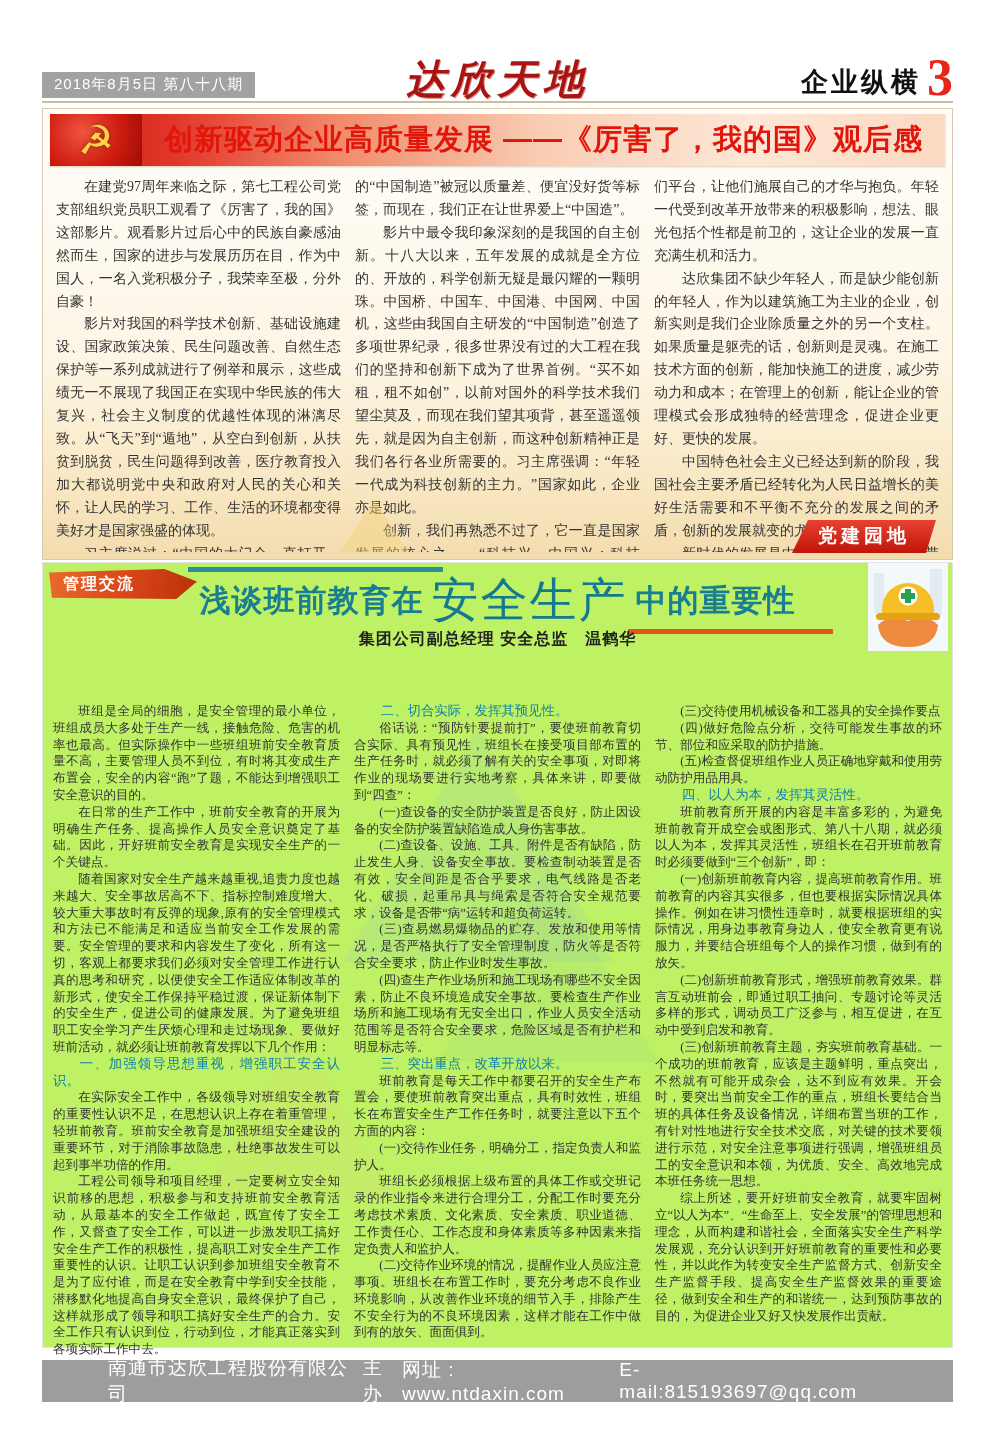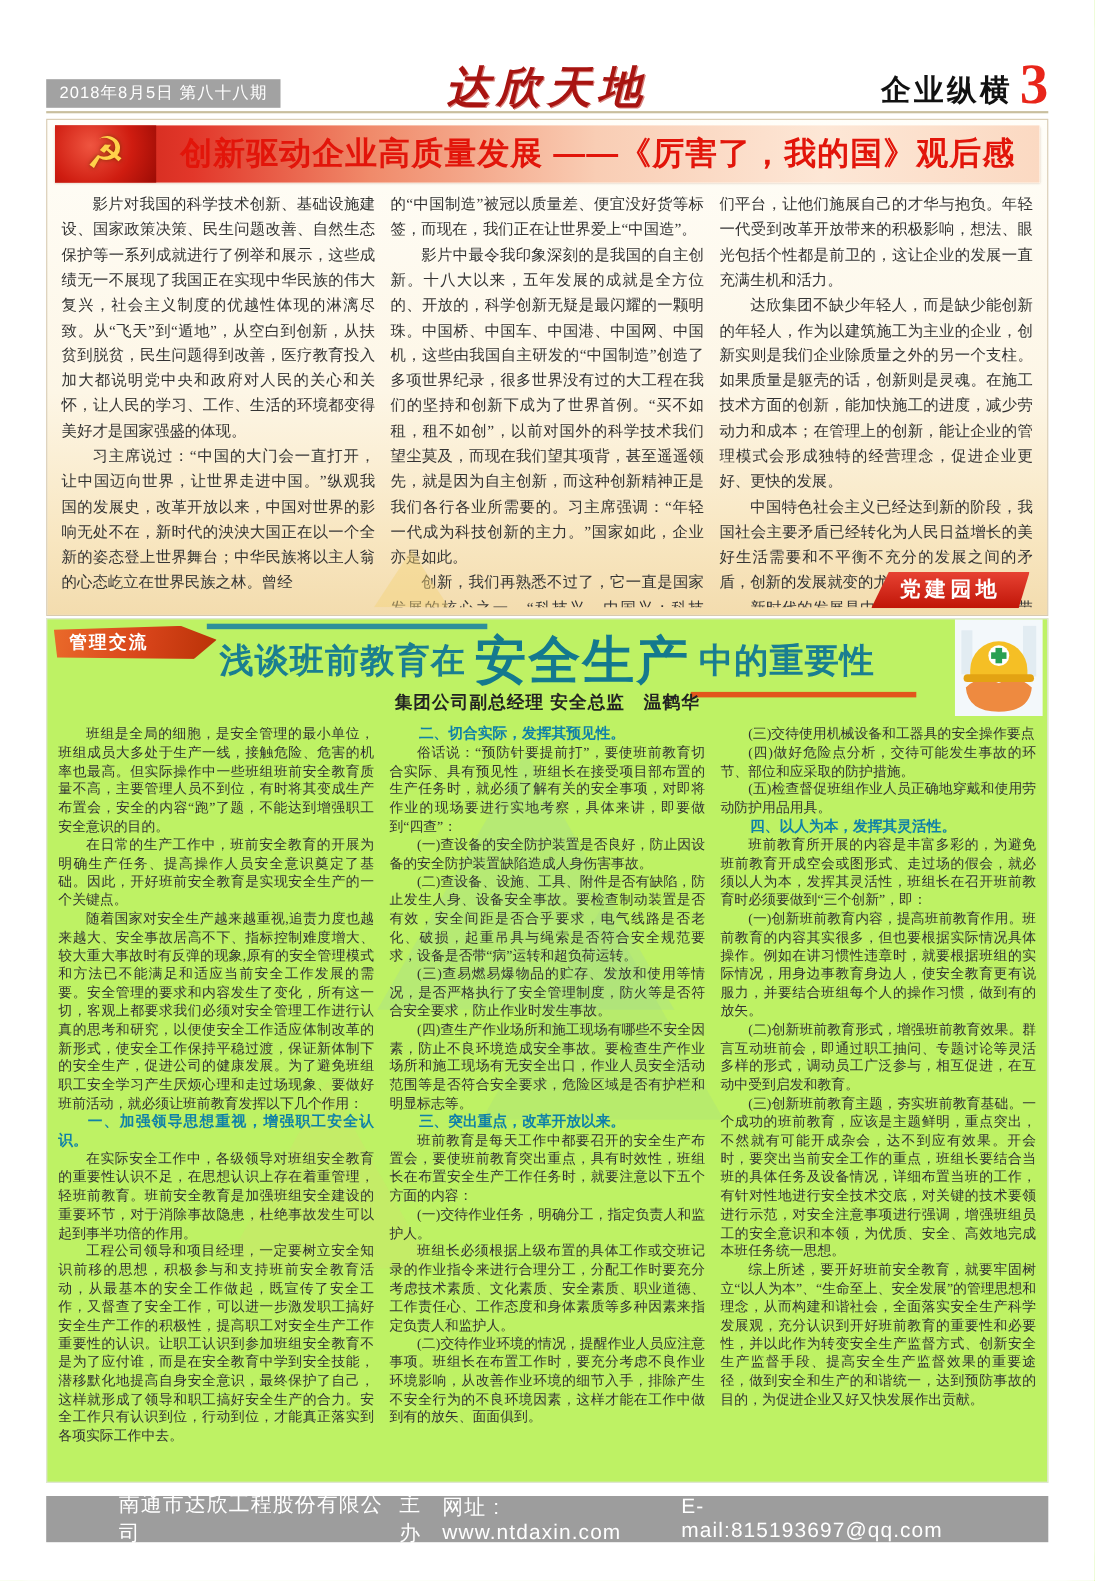--- a/index.html
+++ b/index.html
@@ -54,29 +54,29 @@
   .ribbon-guanli{position:absolute;left:6px;top:6px;width:148px;height:30px;
         background:linear-gradient(100deg,#ea6a2a 0%,#d8441a 55%,#b93207 100%);
         clip-path:polygon(0 12%,78% 0,100% 42%,86% 100%,2% 96%);
         color:#fff;font-family:"Liberation Sans","DejaVu Sans",sans-serif;font-weight:bold;
         font-size:16px;letter-spacing:2px;display:flex;align-items:center;padding-left:14px;box-sizing:border-box;}
   .a2-titleblock{position:absolute;left:0;right:0;top:6px;text-align:center;white-space:nowrap;}
   .bar-teal{position:absolute;left:calc(50% - 310px);top:-2px;width:255px;height:5px;background:#2d8f9a;}
   .bar-orange{position:absolute;left:calc(50% + 130px);top:60px;width:205px;height:5px;background:#e2571c;}
   .t-pre,.t-post{font-family:"Liberation Sans","DejaVu Sans",sans-serif;font-weight:800;
                  color:#1a7e91;font-size:31px;vertical-align:middle;letter-spacing:1px;}
-  .t-em{font-family:"Liberation Sans","DejaVu Sans",sans-serif;font-weight:700;
+  .t-em{font-family:"Liberation Sans","DejaVu Sans",sans-serif;font-weight:400;
         color:#14798e;font-size:47px;vertical-align:middle;letter-spacing:2px;margin:2px 8px;}
   .byline{position:absolute;left:0;right:0;top:66px;text-align:center;
           font-family:"Liberation Sans","DejaVu Sans",sans-serif;font-weight:bold;
           font-size:16px;color:#222;letter-spacing:1px;}
   .helmet-img{position:absolute;right:4px;top:0;width:80px;height:88px;}
-  .a2-cols{position:relative;display:flex;gap:14px;padding:6px 10px 0;height:684px;overflow:hidden;}
+  .a2-cols{position:relative;display:flex;gap:14px;padding:6px 10px 0;height:684px;overflow:hidden;margin-top:44px;}
   .a2-cols .col{flex:1;font-size:12.6px;line-height:16.8px;text-align:justify;position:relative;z-index:1;}
-  .subhead{margin:0;text-indent:2em;color:#1080a8;font-weight:bold;
+  .subhead{margin:0;text-indent:2em;color:#1080a8;font-weight:normal;
            font-family:"Liberation Sans","DejaVu Sans",sans-serif;font-size:13.4px;}
   .wm{position:absolute;z-index:0;width:0;height:0;}
   .wm1{left:300px;top:30px;border-left:135px solid transparent;border-right:135px solid transparent;
        border-bottom:235px solid rgba(140,185,210,.15);}
   .wm2{left:395px;top:170px;border-left:110px solid transparent;border-right:110px solid transparent;
        border-bottom:195px solid rgba(150,200,155,.16);}
   .wm3{left:160px;top:330px;border-left:95px solid transparent;border-right:95px solid transparent;
        border-bottom:170px solid rgba(235,205,125,.14);}
 
   
@@ -102,20 +102,21 @@
 
   <div class="article1">
     <div class="banner">
       <div class="emblem">
           <span class="glyph">☭</span>
         </div>
       <div class="banner-title">创新驱动企业高质量发展 ——《厉害了，我的国》观后感</div>
     </div>
     <div class="a1-cols">
       <div class="col">
+        <p class="para">在建党97周年来临之际，第七工程公司党支部组织党员职工观看了《厉害了，我的国》这部影片。观看影片过后心中的民族自豪感油然而生，国家的进步与发展历历在目，作为中国人，一名入党积极分子，我荣幸至极，分外自豪！</p>
         <p class="para">影片对我国的科学技术创新、基础设施建设、国家政策决策、民生问题改善、自然生态保护等一系列成就进行了例举和展示，这些成绩无一不展现了我国正在实现中华民族的伟大复兴，社会主义制度的优越性体现的淋漓尽致。从“飞天”到“遁地”，从空白到创新，从扶贫到脱贫，民生问题得到改善，医疗教育投入加大都说明党中央和政府对人民的关心和关怀，让人民的学习、工作、生活的环境都变得美好才是国家强盛的体现。</p>
         <p class="para">习主席说过：“中国的大门会一直打开，让中国迈向世界，让世界走进中国。”纵观我国的发展史，改革开放以来，中国对世界的影响无处不在，新时代的泱泱大国正在以一个全新的姿态登上世界舞台；中华民族将以主人翁的心态屹立在世界民族之林。曾经</p>
       </div>
       <div class="col">
         <p class="para cont">的“中国制造”被冠以质量差、便宜没好货等标签，而现在，我们正在让世界爱上“中国造”。</p>
         <p class="para">影片中最令我印象深刻的是我国的自主创新。十八大以来，五年发展的成就是全方位的、开放的，科学创新无疑是最闪耀的一颗明珠。中国桥、中国车、中国港、中国网、中国机，这些由我国自主研发的“中国制造”创造了多项世界纪录，很多世界没有过的大工程在我们的坚持和创新下成为了世界首例。“买不如租，租不如创”，以前对国外的科学技术我们望尘莫及，而现在我们望其项背，甚至遥遥领先，就是因为自主创新，而这种创新精神正是我们各行各业所需要的。习主席强调：“年轻一代成为科技创新的主力。”国家如此，企业亦是如此。</p>
         <p class="para">创新，我们再熟悉不过了，它一直是国家发展的核心之一，“科技兴、中国兴；科技强、中国强”，而支撑科技的，毫无疑问就是创新。我国很多科研实验室人员的年龄在30岁出头，年轻一代正在崭露头角，我们企业的发展亦需要年轻一代站出来，成为生力军。我们达欣集团也正委予一些年轻人重任，给他</p>
       </div>
       <div class="col">
         <p class="para cont">们平台，让他们施展自己的才华与抱负。年轻一代受到改革开放带来的积极影响，想法、眼光包括个性都是前卫的，这让企业的发展一直充满生机和活力。</p>
@@ -172,21 +173,21 @@
         <p class="para">班前教育是每天工作中都要召开的安全生产布置会，要使班前教育突出重点，具有时效性，班组长在布置安全生产工作任务时，就要注意以下五个方面的内容：</p>
         <p class="para">(一)交待作业任务，明确分工，指定负责人和监护人。</p>
         <p class="para">班组长必须根据上级布置的具体工作或交班记录的作业指令来进行合理分工，分配工作时要充分考虑技术素质、文化素质、安全素质、职业道德、工作责任心、工作态度和身体素质等多种因素来指定负责人和监护人。</p>
         <p class="para">(二)交待作业环境的情况，提醒作业人员应注意事项。班组长在布置工作时，要充分考虑不良作业环境影响，从改善作业环境的细节入手，排除产生不安全行为的不良环境因素，这样才能在工作中做到有的放矢、面面俱到。</p>
       </div>
       <div class="col">
         <p class="para">(三)交待使用机械设备和工器具的安全操作要点</p>
         <p class="para">(四)做好危险点分析，交待可能发生事故的环节、部位和应采取的防护措施。</p>
         <p class="para">(五)检查督促班组作业人员正确地穿戴和使用劳动防护用品用具。</p>
         <p class="subhead">四、以人为本，发挥其灵活性。</p>
-        <p class="para">班前教育所开展的内容是丰富多彩的，为避免班前教育开成空会或图形式、走过场的假会，就必须以人为本，发挥其灵活性，班组长在召开班前教育时必须要做到“三个创新”，即：</p>
+        <p class="para">班前教育所开展的内容是丰富多彩的，为避免班前教育开成空会或图形式、第八十八期，就必须以人为本，发挥其灵活性，班组长在召开班前教育时必须要做到“三个创新”，即：</p>
         <p class="para">(一)创新班前教育内容，提高班前教育作用。班前教育的内容其实很多，但也要根据实际情况具体操作。例如在讲习惯性违章时，就要根据班组的实际情况，用身边事教育身边人，使安全教育更有说服力，并要结合班组每个人的操作习惯，做到有的放矢。</p>
         <p class="para">(二)创新班前教育形式，增强班前教育效果。群言互动班前会，即通过职工抽问、专题讨论等灵活多样的形式，调动员工广泛参与，相互促进，在互动中受到启发和教育。</p>
         <p class="para">(三)创新班前教育主题，夯实班前教育基础。一个成功的班前教育，应该是主题鲜明，重点突出，不然就有可能开成杂会，达不到应有效果。开会时，要突出当前安全工作的重点，班组长要结合当班的具体任务及设备情况，详细布置当班的工作，有针对性地进行安全技术交底，对关键的技术要领进行示范，对安全注意事项进行强调，增强班组员工的安全意识和本领，为优质、安全、高效地完成本班任务统一思想。</p>
         <p class="para">综上所述，要开好班前安全教育，就要牢固树立“以人为本”、“生命至上、安全发展”的管理思想和理念，从而构建和谐社会，全面落实安全生产科学发展观，充分认识到开好班前教育的重要性和必要性，并以此作为转变安全生产监督方式、创新安全生产监督手段、提高安全生产监督效果的重要途径，做到安全和生产的和谐统一，达到预防事故的目的，为促进企业又好又快发展作出贡献。</p>
       </div>
     </div>
   </div>
 
   <div class="footer-bar">
     <span>南通市达欣工程股份有限公司</span>

